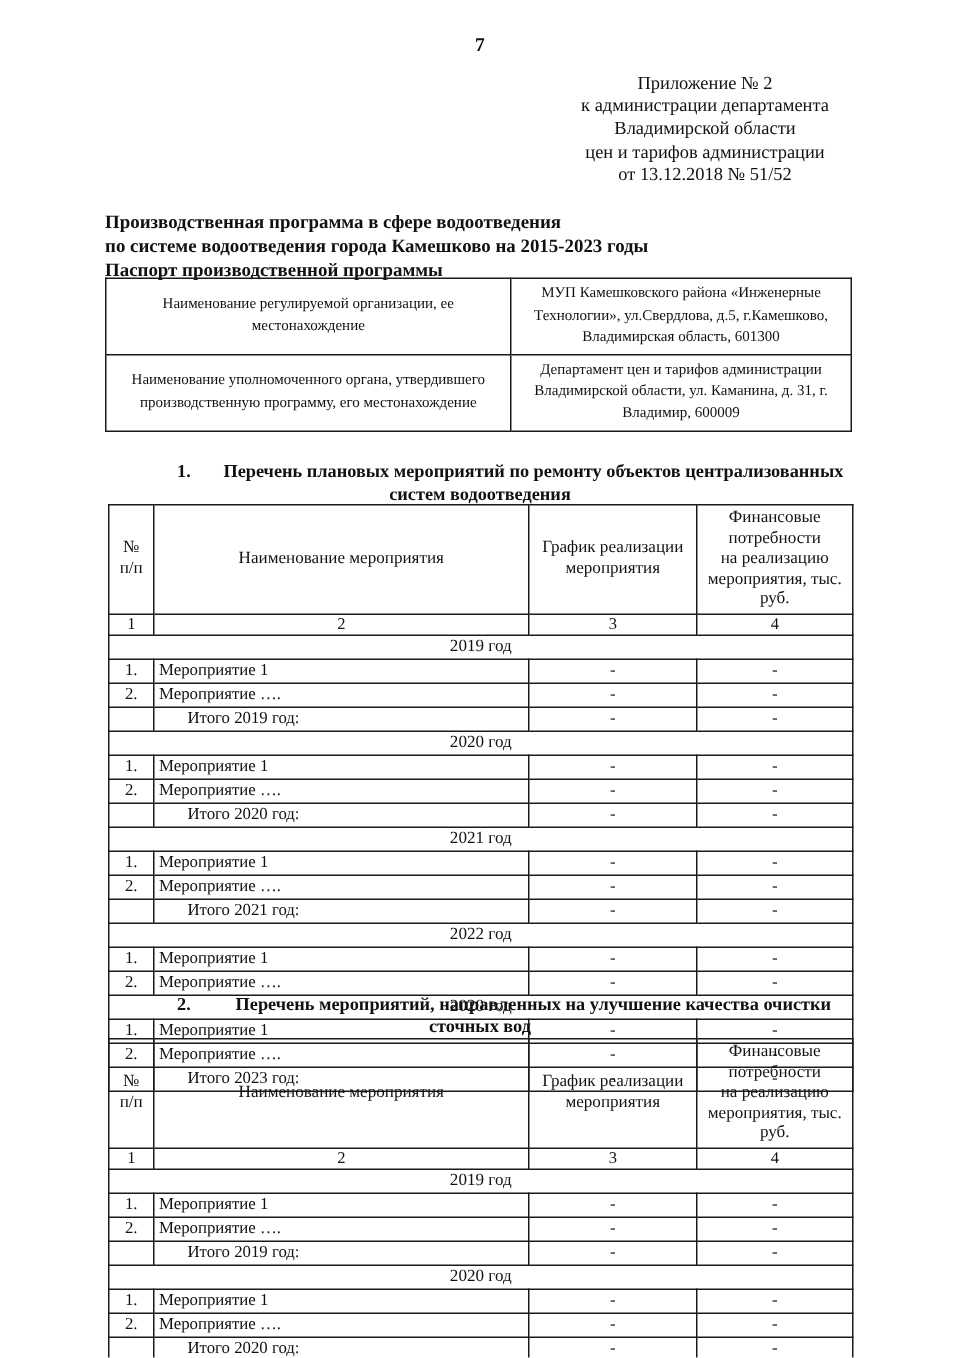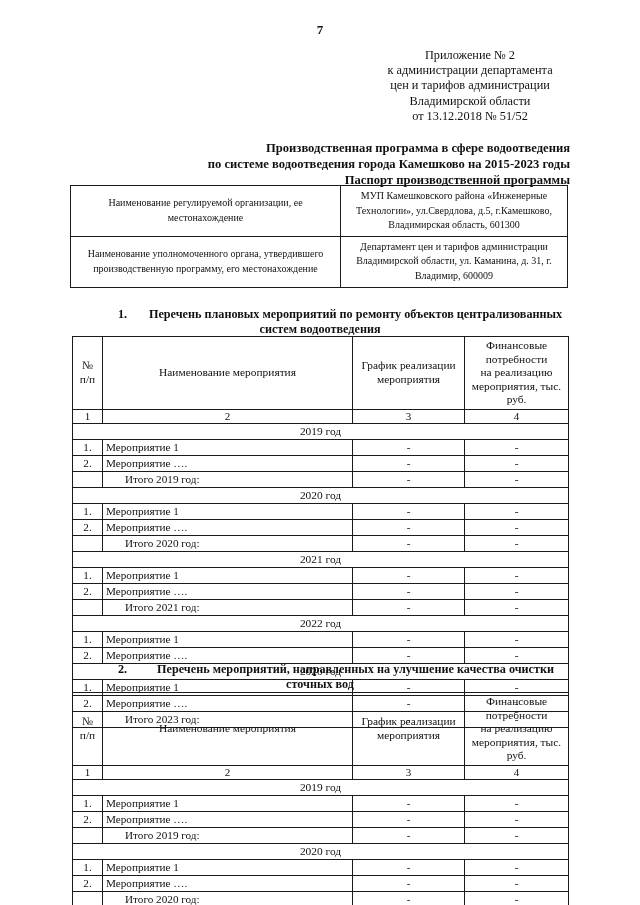--- a/index.html
+++ b/index.html
@@ -48,21 +48,21 @@
     line-height: 15.2px;
   }
   .appendix div { white-space: nowrap; }
 
   
   .doc-title {
     position: absolute;
     top: 140px;
     left: 70px;
     width: 500px;
-    text-align: right;
+    text-align: left;
     font-size: 12.6px;
     font-weight: 700;
     line-height: 16px;
   }
 
   
   table {
     border-collapse: collapse;
     table-layout: fixed;
     font-size: 11.6px;
@@ -155,22 +155,22 @@
 </head>
 <body>
 
 <div class="page">
 
   <div class="page-number">7</div>
 
   <div class="appendix">
     <div>Приложение № 2</div>
     <div>к администрации департамента</div>
+    <div>Владимирской области</div>
     <div>цен и тарифов администрации</div>
-    <div>Владимирской области</div>
     <div>от 13.12.2018  № 51/52</div>
   </div>
 
   <div class="doc-title">
     <div>Производственная программа в сфере водоотведения</div>
     <div>по системе водоотведения города Камешково на 2015-2023 годы</div>
     <div>Паспорт производственной программы</div>
   </div>
 
   <table class="passport">

